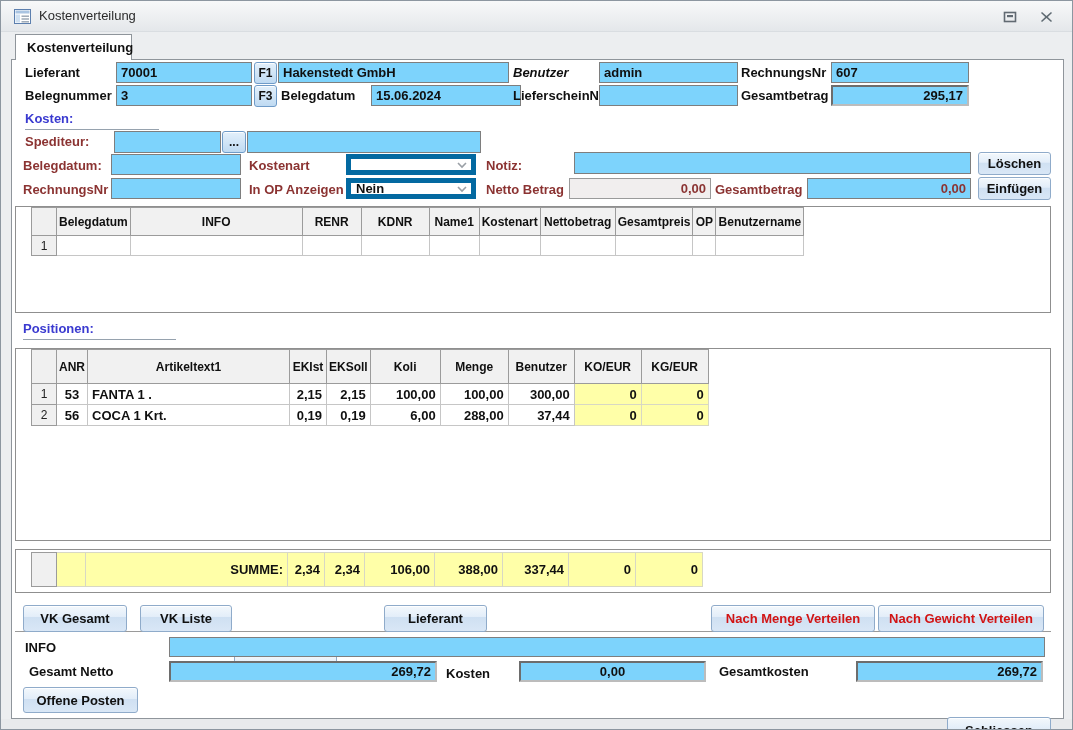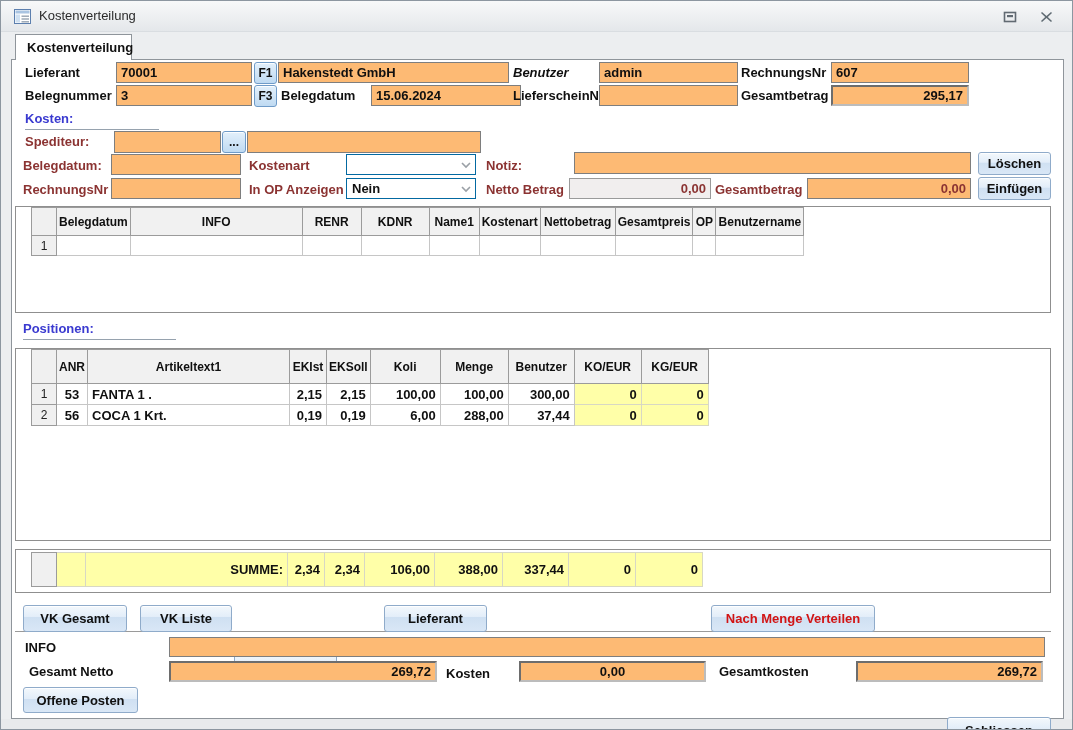--- a/index.html
+++ b/index.html
@@ -22,31 +22,31 @@
     font-size:13px;font-weight:bold;color:#111;display:flex;align-items:center;padding-left:11px;box-sizing:border-box;
   }
   .frame{
     position:absolute;left:10px;top:58px;width:1053px;height:660px;z-index:1;
     background:#fff;border:1px solid #8f959b;box-sizing:border-box;
   }
   .lbl{position:absolute;font-size:13px;font-weight:bold;color:#101010;white-space:nowrap;z-index:2;}
   .lbl.maroon{color:#8b3332;}
   .lbl.section{color:#3a3ad0;border-bottom:1px solid #96a2ae;padding-bottom:3px;z-index:2;}
   .fld{
-    position:absolute;height:21px;background:#fdba74;border:1px solid #7e7e7e;
+    position:absolute;height:21px;background:#7dd3fc;border:1px solid #7e7e7e;
     font-family:"Liberation Sans","DejaVu Sans",sans-serif;font-size:13px;font-weight:bold;color:#101010;
     padding:0 4px;box-sizing:border-box;z-index:2;outline:none;
   }
   .fld.right{text-align:right;}
   .fld.center{text-align:center;}
   .fld.sunken{border:2px solid;border-color:#6d6d6d #bcbcbc #bcbcbc #6d6d6d;}
   .fld.maroontext{color:#8b3332;}
   .fld.flat{background:#f1eeee;border:1px solid #9a9a9a;}
   .combo{
-    position:absolute;height:21px;background:#fff;border:1px solid #0369a1;box-sizing:border-box;
+    position:absolute;height:21px;background:#fff;border:5px solid #0369a1;box-sizing:border-box;
     display:flex;align-items:center;justify-content:space-between;padding:0 3px 0 5px;
     font-size:13px;font-weight:bold;color:#101010;z-index:2;
   }
   .btn{
     position:absolute;display:flex;align-items:center;justify-content:center;box-sizing:border-box;
     font-family:"Liberation Sans","DejaVu Sans",sans-serif;font-size:13px;font-weight:bold;color:#101010;
     background:linear-gradient(180deg,#f3f8fc 0%,#e2edf9 45%,#cfe0f2 46%,#d9e7f6 100%);
     border:1px solid #8fabca;border-radius:3px;box-shadow:inset 0 1px 0 rgba(255,255,255,.85);
     cursor:default;z-index:2;white-space:nowrap;
   }
@@ -296,20 +296,21 @@
       </tr>
     </tbody>
   </table>
 
   <div class="divider" style="left:14px;top:630px;width:1036px;"></div>
   <div class="btn" style="left:22px;top:604px;width:104px;height:27px;">VK Gesamt</div>
   <div class="btn" style="left:139px;top:604px;width:92px;height:27px;">VK Liste</div>
   <div class="btn" style="left:233px;top:604px;width:103px;height:27px;margin-top:48px;">Artikelstamm</div>
   <div class="btn" style="left:383px;top:604px;width:103px;height:27px;">Lieferant</div>
   <div class="btn red" style="left:710px;top:604px;width:164px;height:27px;">Nach Menge Verteilen</div>
+  <div class="btn red" style="left:877px;top:604px;width:166px;height:27px;">Nach Gewicht Verteilen</div>
 
   <div class="lbl" style="left:24px;top:639px;">INFO</div>
   <input class="fld" style="left: 168px; top: 636px; width: 876px; height: 20px;">
 
   <div class="lbl" style="left:28px;top:663px;">Gesamt Netto</div>
   <input class="fld right sunken" style="left: 168px; top: 660px; width: 268px;" readonly="" value="269,72">
   <div class="lbl" style="left:445px;top:665px;">Kosten</div>
   <input class="fld center sunken" style="left: 518px; top: 660px; width: 187px;" readonly="" value="0,00">
   <div class="lbl" style="left:718px;top:663px;">Gesamtkosten</div>
   <input class="fld right sunken" style="left: 855px; top: 660px; width: 187px;" readonly="" value="269,72">

